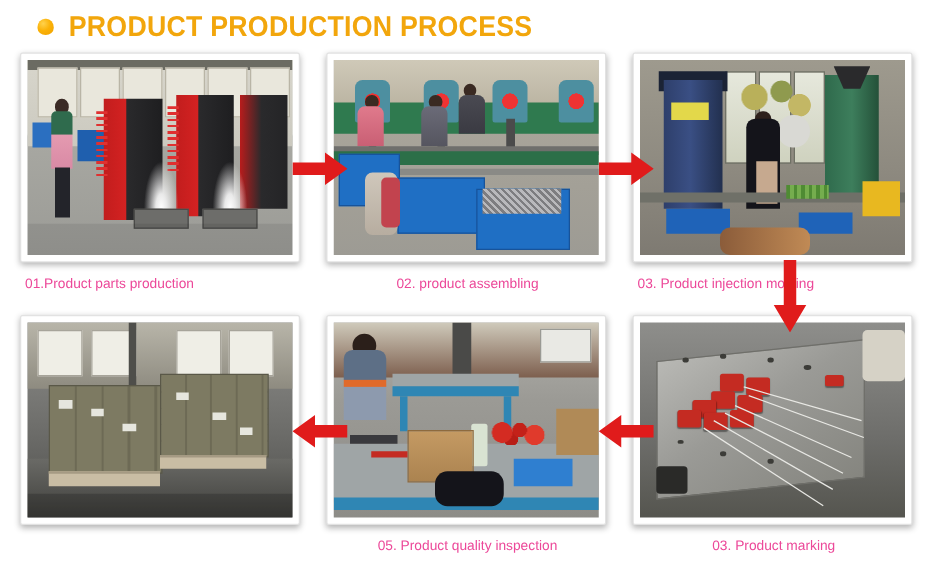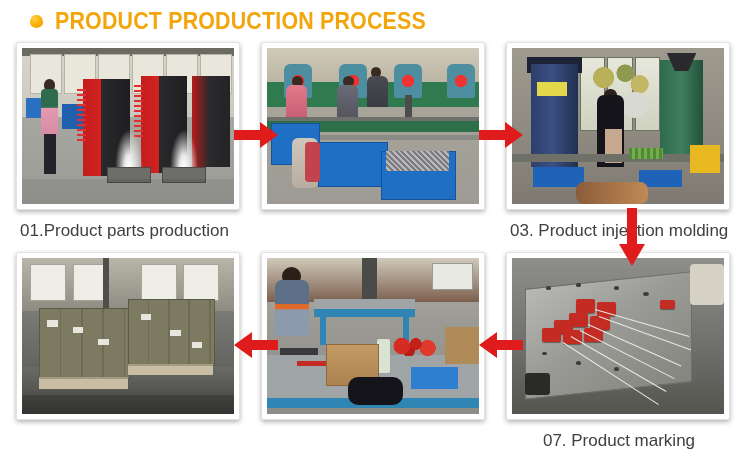--- a/index.html
+++ b/index.html
@@ -46,22 +46,22 @@
     box-sizing:border-box;
     box-shadow:0 2px 5px rgba(0,0,0,0.30);
     border-radius:2px;
   }
   .photo{
     position:relative;width:100%;height:100%;
     overflow:hidden;background:#8a8a86;
   }
   .caption{
     margin-top:11px;
-    font-size:17px;
-    color:#404040;
+    font-size:11px;
+    color:#ec4899;
     white-space:nowrap;
   }
   .cap-left{text-align:left;padding-left:4px;}
   .cap-center{text-align:center;}
 
   
   .arrow{position:absolute;}
   .arrow svg{display:block;}
 
   
@@ -246,20 +246,21 @@
         <div class="lyr greenband2"></div>
         <div class="lyr rail"></div>
         <div class="lyr bin" style="left:2%;top:48%;width:22%;height:26%"></div>
         <div class="lyr bin" style="left:24%;top:60%;width:32%;height:28%"></div>
         <div class="lyr bin" style="left:54%;top:66%;width:34%;height:30%"></div>
         <div class="lyr scrap" style="left:56%;top:66%;width:30%;height:13%"></div>
         <div class="lyr" style="left:12%;top:58%;width:12%;height:32%;background:linear-gradient(#cfc7bb,#b7ada0);border-radius:6px"></div>
         <div class="lyr" style="left:18%;top:60%;width:7%;height:26%;background:#c2434e;border-radius:4px"></div>
       </div>
     </div>
+    <div class="caption cap-center">02. product assembling</div>
   </div>
 
   <div class="cell c3">
     <div class="frame">
       <div class="photo p3">
         <div class="lyr window" style="left:32%"></div>
         <div class="lyr window" style="left:45%"></div>
         <div class="lyr window" style="left:58%"></div>
         <div class="lyr trees"></div>
         <div class="lyr mach-green"></div>
@@ -324,20 +325,21 @@
         <div class="lyr carton"></div>
         <div class="lyr redpile"></div>
         <div class="lyr bottle"></div>
         <div class="lyr box"></div>
         <div class="lyr bluebag"></div>
         <div class="lyr blackbag"></div>
         <div class="lyr" style="left:14%;top:66%;width:14%;height:3%;background:#c42b22"></div>
         <div class="lyr" style="left:6%;top:58%;width:18%;height:4%;background:#3a3a3e"></div>
       </div>
     </div>
+    <div class="caption cap-center">05. Product quality inspection</div>
   </div>
 
   <div class="cell c6">
     <div class="frame">
       <div class="photo p4">
         <div class="lyr plate2"></div>
         <div class="lyr plate"></div>
         <div class="lyr pot"></div>
         <div class="lyr redpart" style="left:30%;top:26%;width:9%;height:9%"></div>
         <div class="lyr redpart" style="left:40%;top:28%;width:9%;height:9%"></div>
@@ -357,21 +359,21 @@
         <div class="lyr hole" style="left:16%;top:18%;width:2.5%;height:2.5%"></div>
         <div class="lyr hole" style="left:30%;top:16%;width:2.5%;height:2.5%"></div>
         <div class="lyr hole" style="left:48%;top:18%;width:2.5%;height:2.5%"></div>
         <div class="lyr hole" style="left:62%;top:22%;width:2.5%;height:2.5%"></div>
         <div class="lyr hole" style="left:14%;top:60%;width:2.5%;height:2.5%"></div>
         <div class="lyr hole" style="left:30%;top:66%;width:2.5%;height:2.5%"></div>
         <div class="lyr hole" style="left:48%;top:70%;width:2.5%;height:2.5%"></div>
         <div class="lyr clamp"></div>
       </div>
     </div>
-    <div class="caption cap-center">07. Product marking</div>
+    <div class="caption cap-center">03. Product marking</div>
   </div>
 
   <div class="arrow" style="left:234px;top:78px">
     <svg width="44" height="30" viewBox="0 0 44 30" aria-hidden="true">
       <polygon points="0,10 26,10 26,2 44,15 26,28 26,20 0,20" fill="#e01b1b"></polygon>
     </svg>
   </div>
   <div class="arrow" style="left:479px;top:78px">
     <svg width="44" height="30" viewBox="0 0 44 30" aria-hidden="true">
       <polygon points="0,10 26,10 26,2 44,15 26,28 26,20 0,20" fill="#e01b1b"></polygon>

